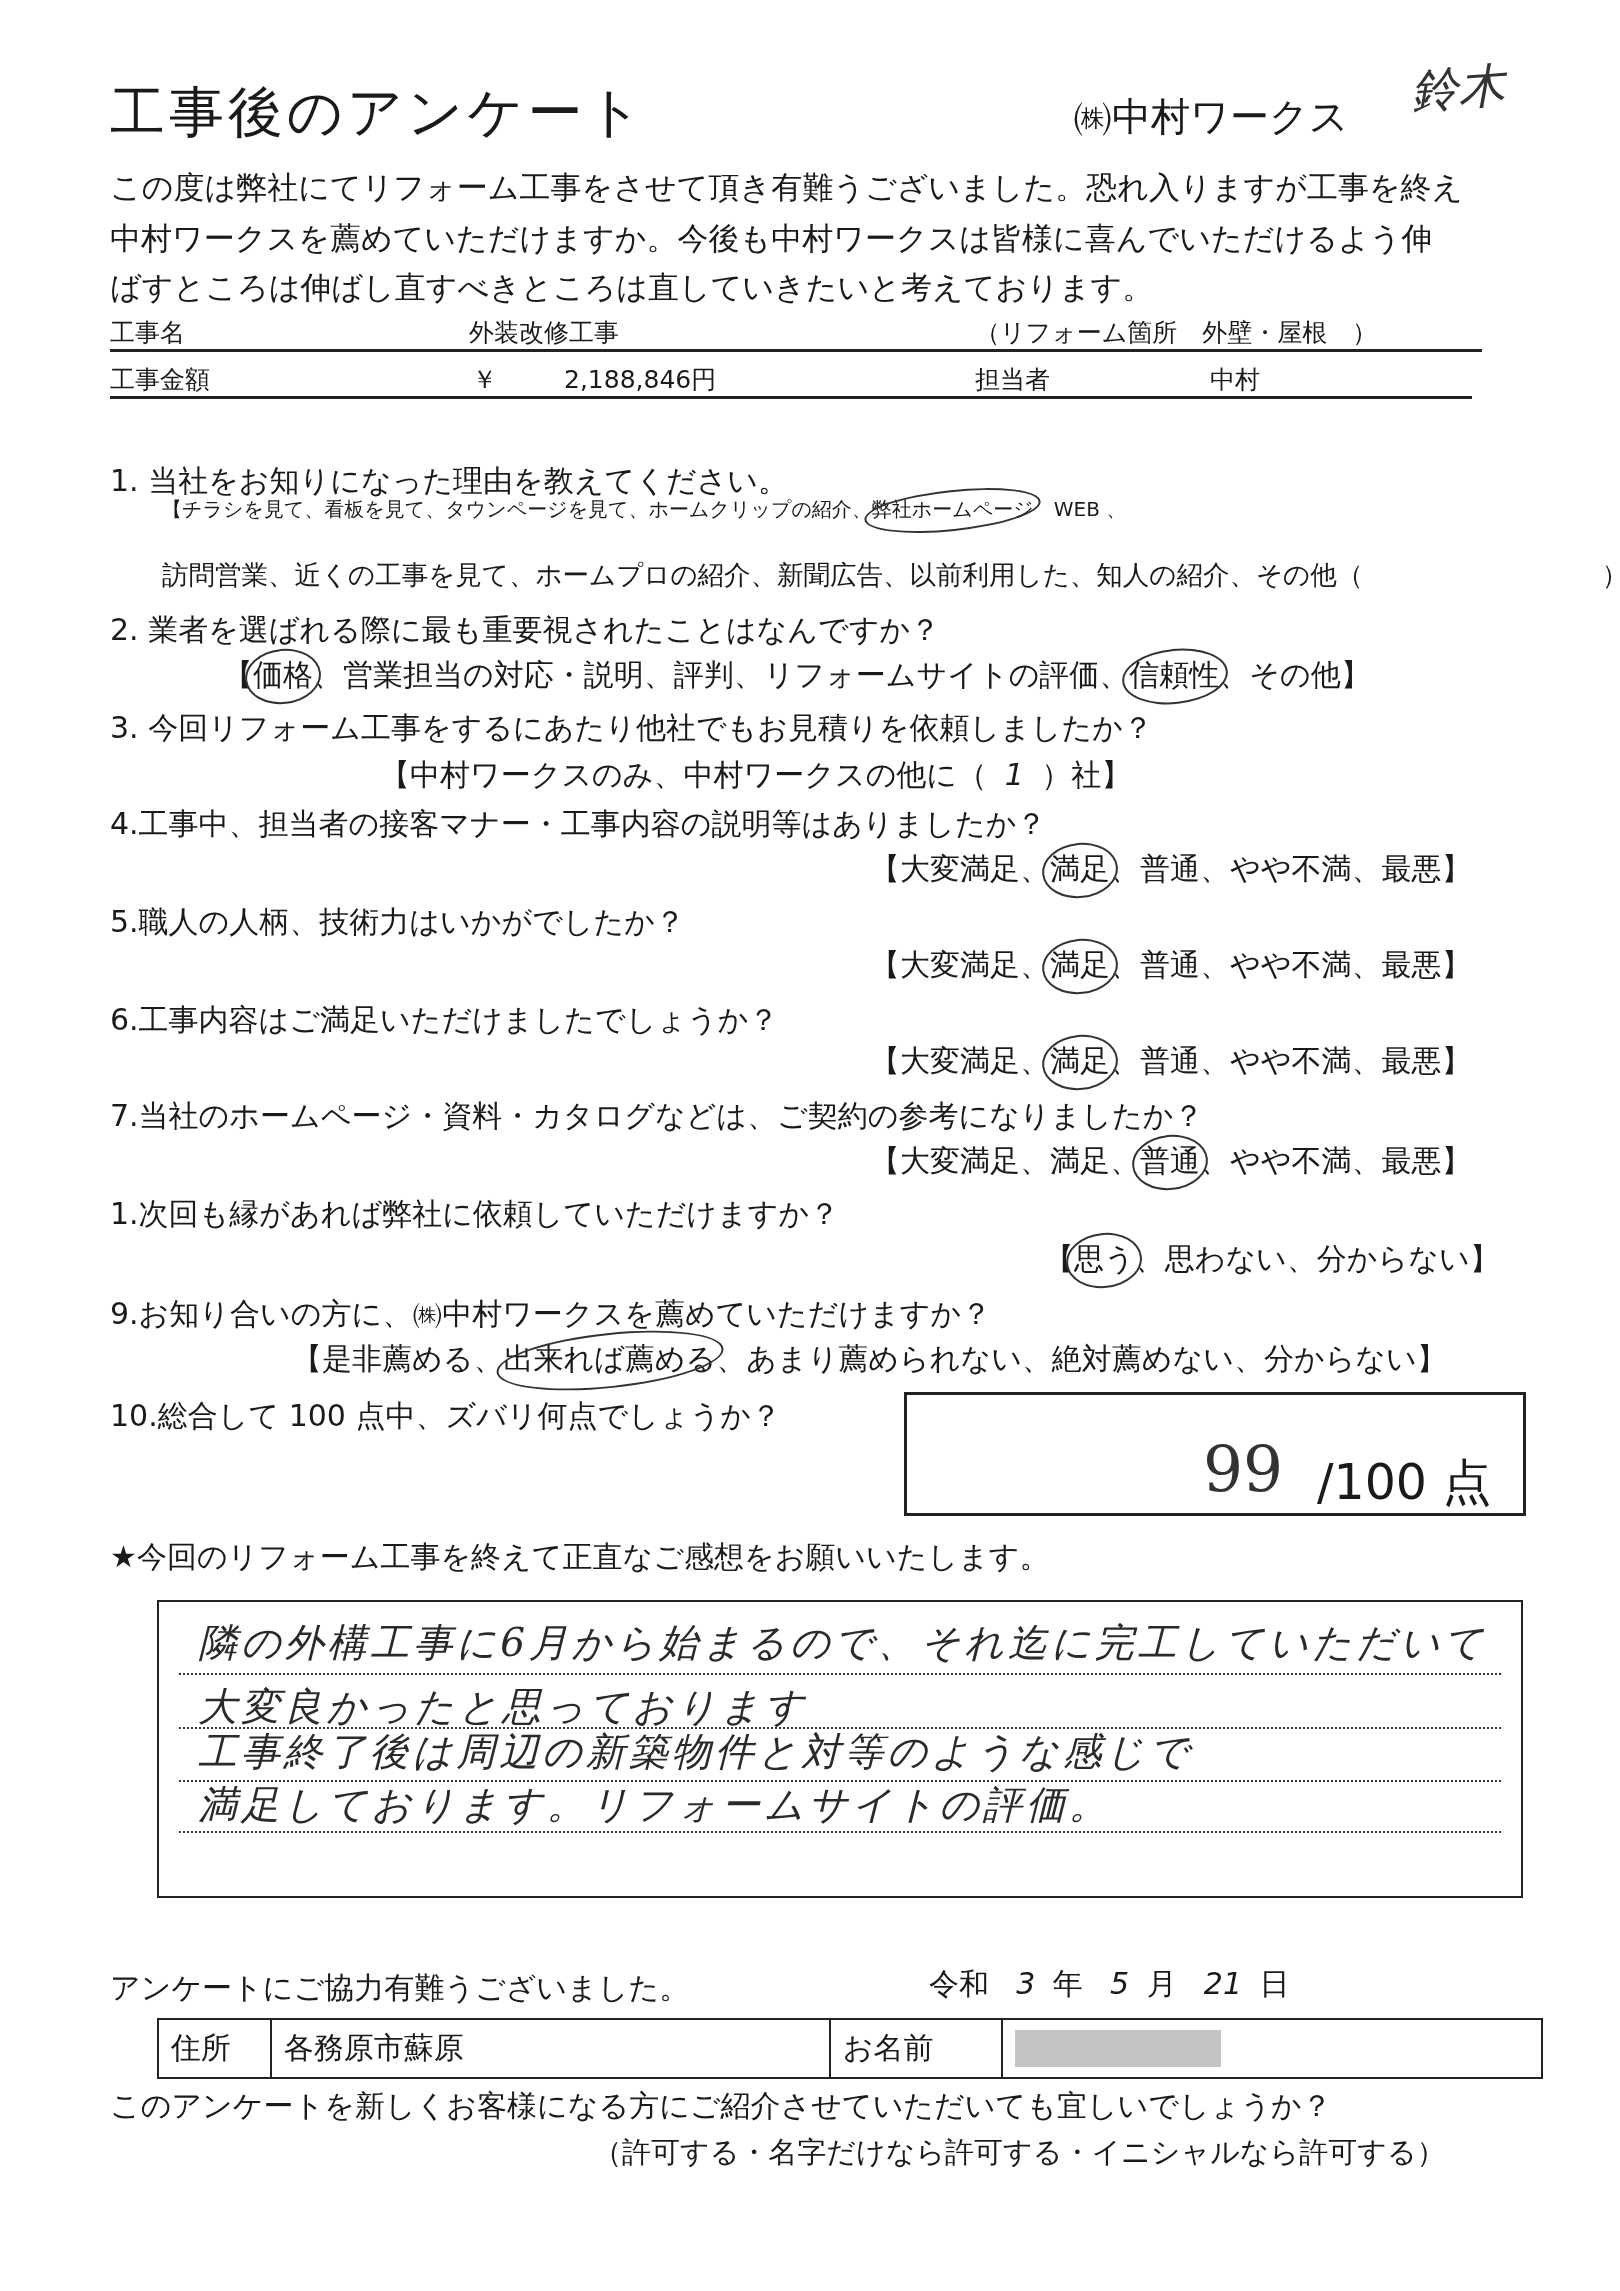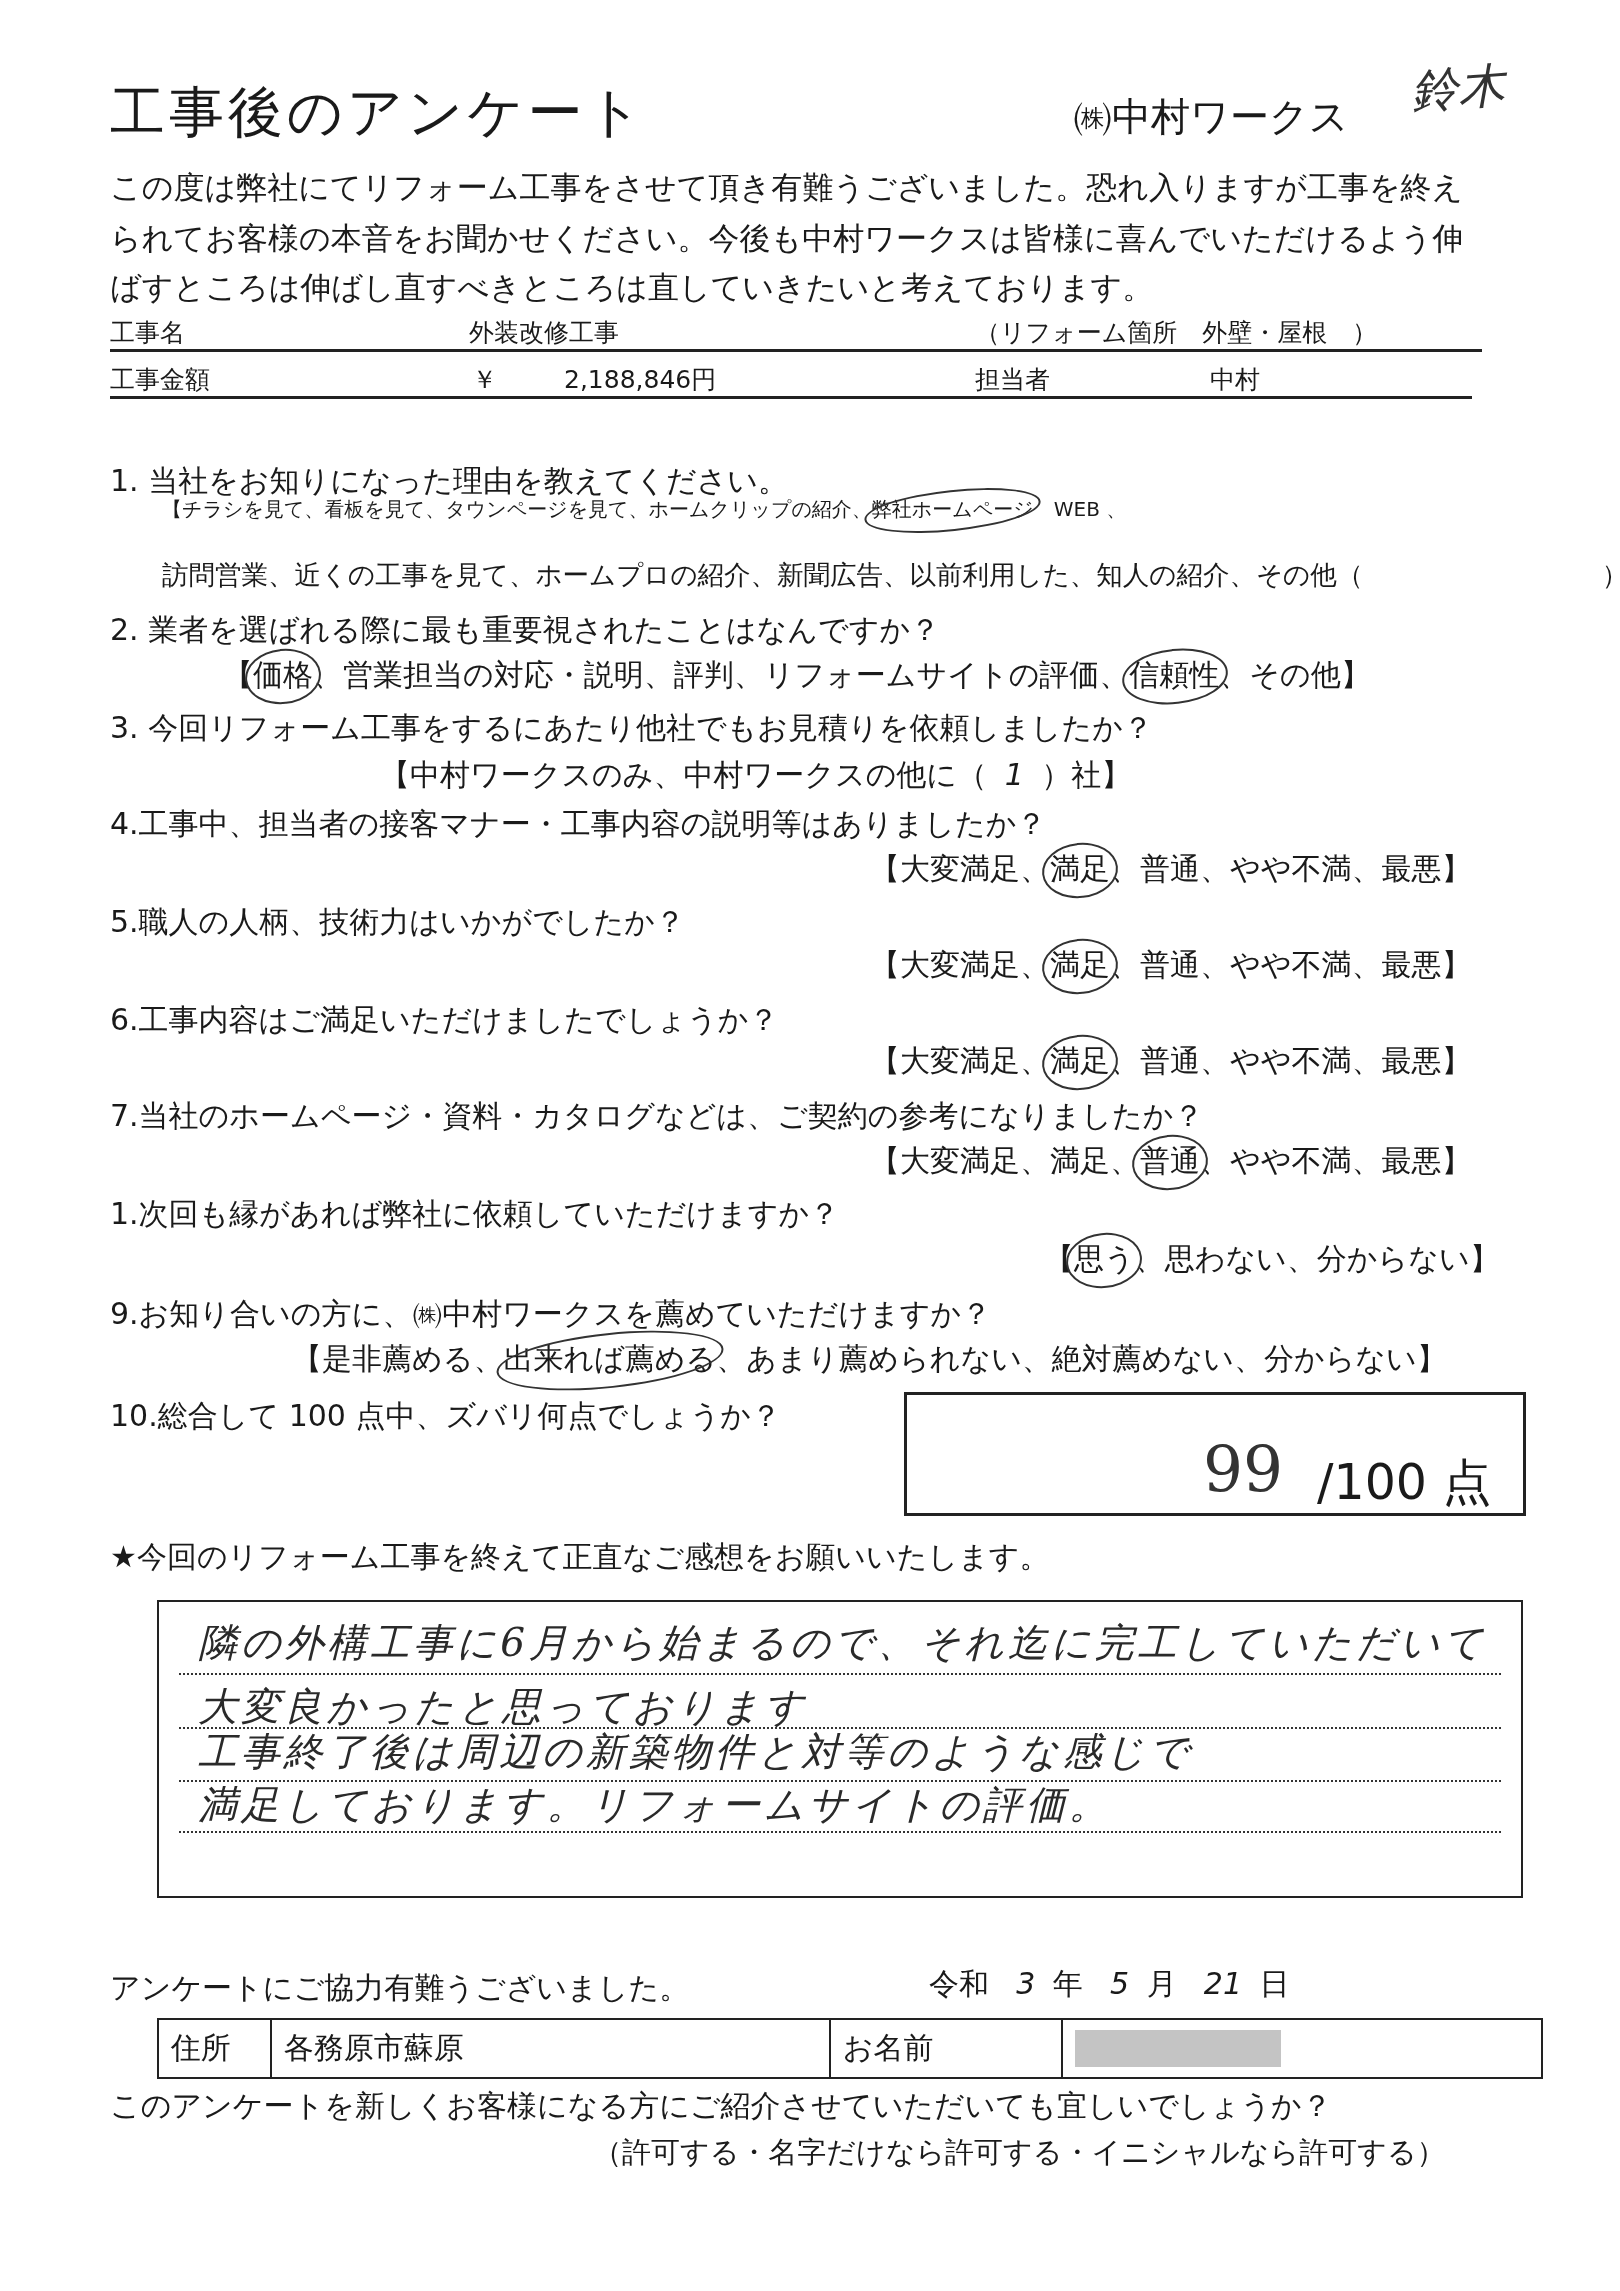--- a/index.html
+++ b/index.html
@@ -28,21 +28,21 @@
   .redact { background:#c4c4c4; width:206px; height:37px; display:inline-block; }
 </style>
 </head>
 <body>
 
 <div class="abs title">工事後のアンケート</div>
 <div class="abs company">㈱中村ワークス</div>
 <div class="abs sig">鈴木</div>
 
 <div class="abs intro" style="top:167px">この度は弊社にてリフォーム工事をさせて頂き有難うございました。恐れ入りますが工事を終え</div>
-<div class="abs intro" style="top:218px">られてお客様の本音をお聞かせください。今後も中村ワークスは皆様に喜んでいただけるよう伸</div>
+<div class="abs intro" style="top:218px">中村ワークスを薦めていただけますか。今後も中村ワークスは皆様に喜んでいただけるよう伸</div>
 <div class="abs intro" style="top:267px">ばすところは伸ばし直すべきところは直していきたいと考えております。</div>
 
 <div class="abs field" style="left:110px; top:316px">工事名</div>
 <div class="abs field" style="left:469px; top:316px">外装改修工事</div>
 <div class="abs field" style="left:975px; top:316px">（リフォーム箇所　外壁・屋根　）</div>
 <div class="row-line" style="left:110px; top:349px; width:1372px"></div>
 
 <div class="abs field" style="left:110px; top:363px">工事金額</div>
 <div class="abs field" style="left:472px; top:363px">￥</div>
 <div class="abs field" style="left:564px; top:363px">2,188,846円</div>
@@ -119,21 +119,21 @@
 <div class="abs" style="left:929px; top:1964px; font-size:30px">
   <span>令和</span>
   <span style="font-style:italic; padding:0 17.6px">3</span><span>年</span>
   <span style="font-style:italic; padding:0 17.6px">5</span><span>月</span>
   <span style="font-style:italic; padding:0 17.6px">21</span><span>日</span>
 </div>
 
 <div class="abs info-table">
   <div style="width:113px">住所</div>
   <div style="width:559px">各務原市蘇原</div>
-  <div style="width:232px">お名前</div>
+  <div style="width:172px">お名前</div>
   <div style="flex:1; border-right:none">
       <span class="redact"></span>
     </div>
 </div>
 
 <div class="abs q" style="top:2086px; left:110px">このアンケートを新しくお客様になる方にご紹介させていただいても宜しいでしょうか？</div>
 <div class="abs" style="left:593px; top:2133px; font-size:29px">（許可する・名字だけなら許可する・イニシャルなら許可する）</div>
 
 
 </body></html>

